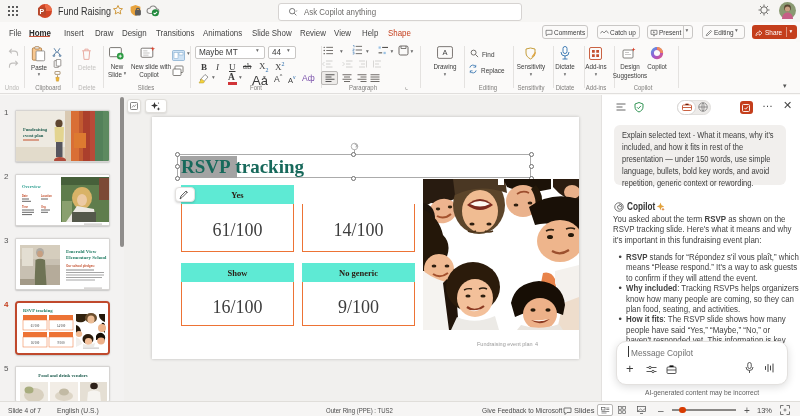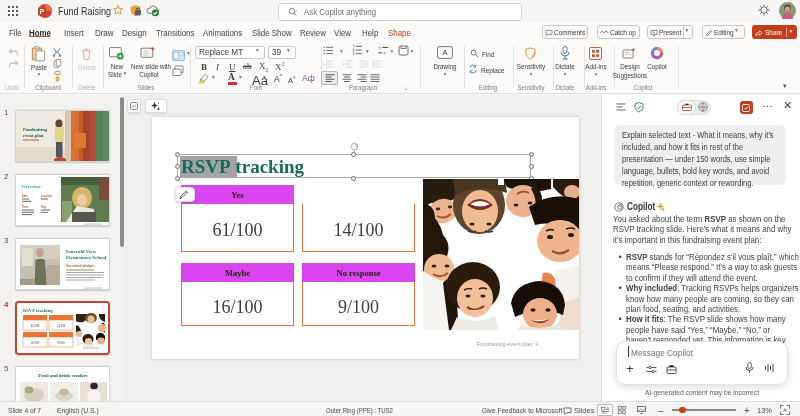--- a/index.html
+++ b/index.html
@@ -23,21 +23,21 @@
 
   
   #thumbs { position:absolute; left:0; top:0; width:124px; height:306px; background:#f3f2f1; }
   .tcard { position:absolute; left:15px; width:95px; height:52px; background:#fff; border:1px solid #d6d4d2; border-radius:2px; box-shadow:0 0.5px 1.5px rgba(0,0,0,.18); overflow:hidden; }
   .tnum  { position:absolute; left:4px; width:10px; font-size:8px; color:#555; }
 
   
   #canvas { position:absolute; left:124px; top:0; width:477px; height:306px; background:#f1f0ee; }
   #slide { position:absolute; left:28px; top:22px; width:427px; height:242px; background:#fff; box-shadow:0 0 3px rgba(0,0,0,.22); }
 
-  .hd { position:absolute; background:#d946ef; }
+  .hd { position:absolute; background:#5eead4; }
   .cellbody { position:absolute; background:#fff; border:1px solid #ED7335; border-top:none; }
   .cellval { font-family:"Liberation Serif", serif; font-size:18px; color:#3d3d3d; text-align:center; }
   .hdt { font-family:"Liberation Serif", serif; font-weight:bold; font-size:8.5px; color:#2b2016; text-align:center; }
 
   .handle { position:absolute; width:5px; height:5px; background:#fff; border:1px solid #6e6e6e; border-radius:50%; }
 
   
   #copilot { position:absolute; left:601px; top:0; width:199px; height:306px; background:#ffffff; border-left:1px solid #e3e1df; }
   .cptxt { position:absolute; font-size:9.6px; color:#424242; line-height:13.4px; white-space:nowrap; }
 
@@ -224,24 +224,24 @@
   </svg>
   <div class="abs" style="left:187px;top:9px"><span class="chev">▾</span></div>
   <svg class="ricon" style="left:172px;top:23px" width="12" height="12" viewBox="0 0 24 24">
     <rect x="6" y="2" width="16" height="13" rx="1.5" fill="#fff" stroke="#66625e" stroke-width="1.6"></rect>
     <rect x="2" y="8" width="16" height="13" rx="1.5" fill="#fff" stroke="#66625e" stroke-width="1.6"></rect>
   </svg>
   <div class="glabel" style="left:120px;width:52px">Slides</div>
   <div class="gsep" style="left:190px"></div>
 
   <div class="abs" style="left:195px;top:3.5px;width:70px;height:13px;border:1px solid #c9c7c5;border-radius:2px;background:#fff"></div>
-  <div class="abs" style="left:199px;top:6px;font-size:8.2px;color:#3b3b3b">Replace MT</div>
+  <div class="abs" style="left:199px;top:6px;font-size:8.2px;color:#3b3b3b">Maybe MT</div>
   <div class="abs" style="left:256px;top:6px"><span class="chev">▾</span></div>
   <div class="abs" style="left:268px;top:3.5px;width:28px;height:13px;border:1px solid #c9c7c5;border-radius:2px;background:#fff"></div>
-  <div class="abs" style="left:272px;top:6px;font-size:8.2px;color:#3b3b3b">39</div>
+  <div class="abs" style="left:272px;top:6px;font-size:8.2px;color:#3b3b3b">44</div>
   <div class="abs" style="left:287px;top:6px"><span class="chev">▾</span></div>
   <div class="abs" style="left:201px;top:20px;font-size:9px;font-weight:bold;color:#3b3b3b;font-family:'Liberation Serif',serif">B</div>
   <div class="abs" style="left:216px;top:20px;font-size:9px;font-style:italic;color:#3b3b3b;font-family:'Liberation Serif',serif">I</div>
   <div class="abs" style="left:229px;top:20px;font-size:9px;text-decoration:underline;color:#3b3b3b;font-family:'Liberation Serif',serif">U</div>
   <div class="abs" style="left:243px;top:19px;font-size:9px;text-decoration:line-through;color:#3b3b3b;font-family:'Liberation Serif',serif">ab</div>
   <div class="abs" style="left:259px;top:19px;font-size:9px;color:#3b3b3b;font-family:'Liberation Serif',serif">X<sub style="font-size:6px;color:#2f6fad">2</sub></div>
   <div class="abs" style="left:275px;top:19px;font-size:9px;color:#3b3b3b;font-family:'Liberation Serif',serif">X<sup style="font-size:6px;color:#2f6fad">2</sup></div>
   <svg class="ricon" style="left:198px;top:31px" width="12" height="11" viewBox="0 0 24 22">
     <path d="M4 14L14 3l6 5-8 9z" fill="#fff" stroke="#6b6b6b" stroke-width="1.4"></path>
     <path d="M2 20h9l2-3-6-5z" fill="#f3d23e" stroke="#b79b28" stroke-width="1"></path>
@@ -569,27 +569,27 @@
       <div class="hd" style="left:29px;top:68px;width:113px;height:18.5px">
           <div class="hdt" style="margin-top:4.5px">Yes</div>
         </div>
       <div class="cellbody" style="left:29px;top:86.5px;width:113px;height:48px">
           <div class="cellval" style="margin-top:16px">61/100</div>
         </div>
       <div class="cellbody" style="left:150px;top:86.5px;width:113px;height:48px">
           <div class="cellval" style="margin-top:16px">14/100</div>
         </div>
       <div class="hd" style="left:29px;top:146px;width:113px;height:18.5px">
-          <div class="hdt" style="margin-top:4.5px">Maybe</div>
+          <div class="hdt" style="margin-top:4.5px">Show</div>
         </div>
       <div class="cellbody" style="left:29px;top:164.5px;width:113px;height:44.5px">
           <div class="cellval" style="margin-top:15px">16/100</div>
         </div>
       <div class="hd" style="left:150px;top:146px;width:113px;height:18.5px">
-          <div class="hdt" style="margin-top:4.5px">No response</div>
+          <div class="hdt" style="margin-top:4.5px">No generic</div>
         </div>
       <div class="cellbody" style="left:150px;top:164.5px;width:113px;height:44.5px">
           <div class="cellval" style="margin-top:15px">9/100</div>
         </div>
 
       <div class="abs" style="left:22.8px;top:70.4px;width:20px;height:15px;background:#fff;border:1px solid #e3e1df;border-radius:4px;box-shadow:0 1px 2.5px rgba(0,0,0,.2)"></div>
       <svg class="abs" style="left:27px;top:73px" width="11" height="10" viewBox="0 0 22 20">
           <path d="M2 18l2-6 9-9c1.5-1.5 4 1 2.5 2.5l-9 9z" fill="none" stroke="#444" stroke-width="1.7"></path>
           <path d="M13 2l4 4" stroke="#444" stroke-width="1.7"></path>
         </svg>

